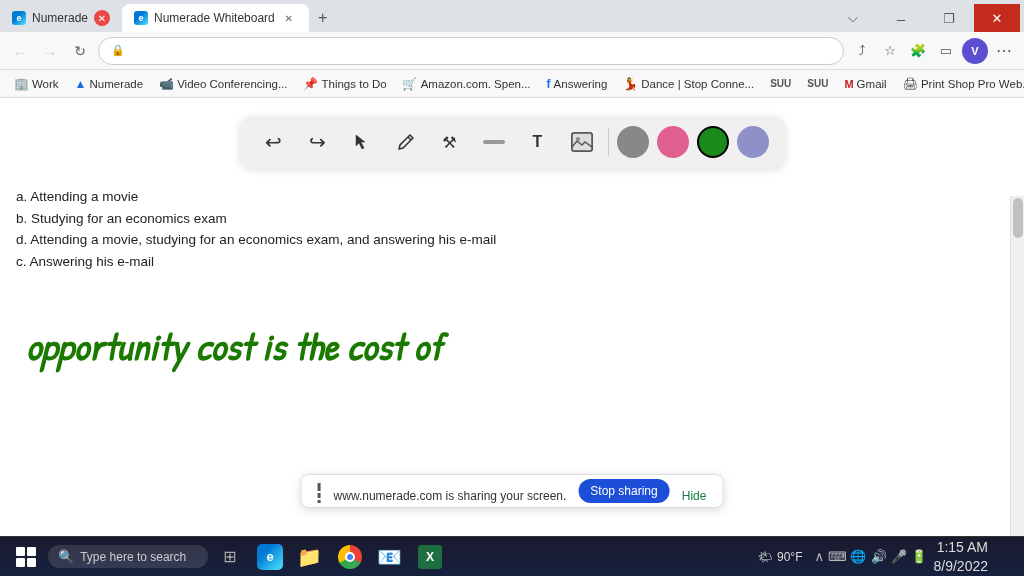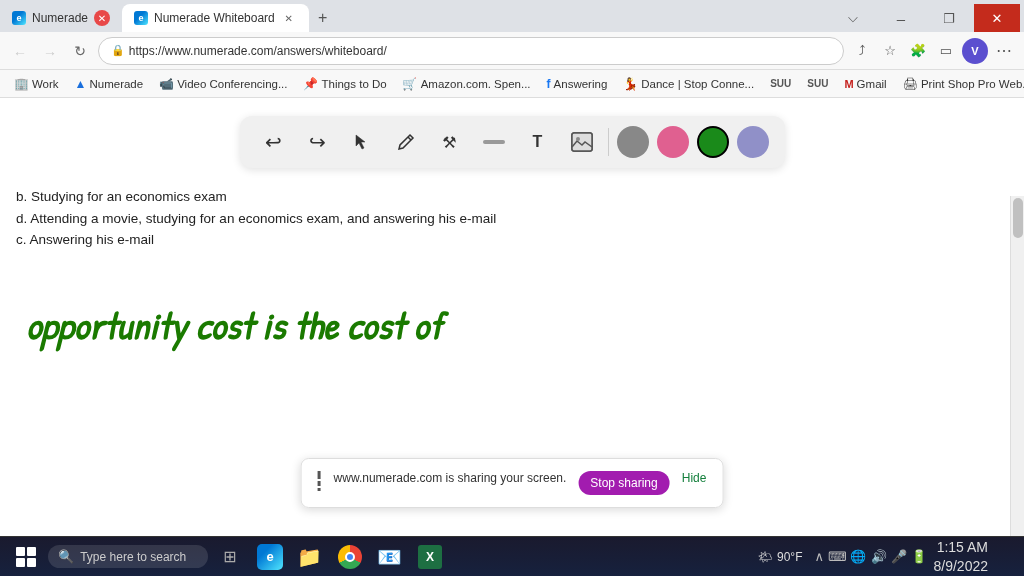--- a/index.html
+++ b/index.html
@@ -185,31 +185,31 @@
 
     
     .sharing-bar {
       position: absolute;
       bottom: 28px;
       left: 50%;
       transform: translateX(-50%);
       background: rgba(255,255,255,0.97);
       border: 1px solid #ddd;
       border-radius: 8px;
-      padding: 12px 16px;
-      display: flex;
-      align-items: flex-start;
+      padding: 4px 16px;
+      display: flex;
+      align-items: flex-end;
       gap: 12px;
       font-size: 12px;
       color: #333;
       box-shadow: 0 2px 10px rgba(0,0,0,0.15);
       white-space: nowrap;
     }
     .stop-sharing-btn {
-      background: #a21caf;
+      background: #1d4ed8;
       color: white;
       border: none;
       border-radius: 12px;
       padding: 5px 12px;
       font-size: 12px;
       cursor: pointer;
       font-weight: 500;
     }
     .hide-btn {
       background: none;
@@ -323,21 +323,20 @@
     <div style="width:46px; height:28px; display:flex;align-items:center;justify-content:center;cursor:pointer;font-size:13px;background:#c42b1c;color:white;border-radius:0 0 0 0;">✕</div>
   </div>
 </div>
 
 <div class="address-bar">
   <div class="nav-btn disabled">←</div>
   <div class="nav-btn disabled">→</div>
   <div class="nav-btn">↻</div>
   <div class="address-input">
     <span class="lock-icon">🔒</span>
-    <span style="font-size:12px;">https://www.numerade.com/answers/whiteboard/</span>
   </div>
   <div class="address-actions">
     <div class="addr-action-btn">⤴</div>
     <div class="addr-action-btn">☆</div>
     <div class="addr-action-btn">🧩</div>
     <div class="addr-action-btn">▭</div>
     <div class="profile-circle">V</div>
     <div class="addr-action-btn" style="font-size:16px;">⋯</div>
   </div>
 </div>
@@ -438,20 +437,23 @@
       <div class="tool-color" style="background:#888888;"></div>
       <div class="tool-color" style="background:#e06090;"></div>
       <div class="tool-color active" style="background:#1a8a1a; border-color:#000;"></div>
       <div class="tool-color" style="background:#9090c8;"></div>
     </div>
   </div>
 
   <div class="question-area">
     <div>
       <span class="answer-choice">
+        <span>a. </span><span>Attending a movie</span>
+      </span>
+      <span class="answer-choice">
         <span>b. </span><span>Studying for an economics exam</span>
       </span>
       <span class="answer-choice">
         <span>d. </span><span>Attending a movie, studying for an economics exam, and answering his e-mail</span>
       </span>
       <span class="answer-choice">
         <span>c. </span><span>Answering his e-mail</span>
       </span>
     </div>
   </div>

